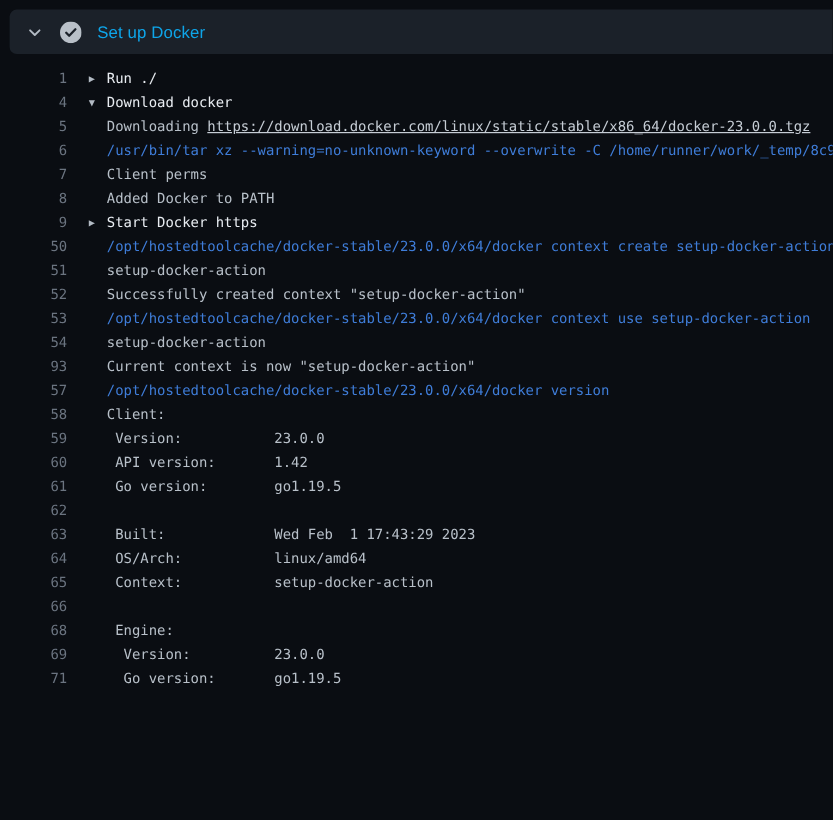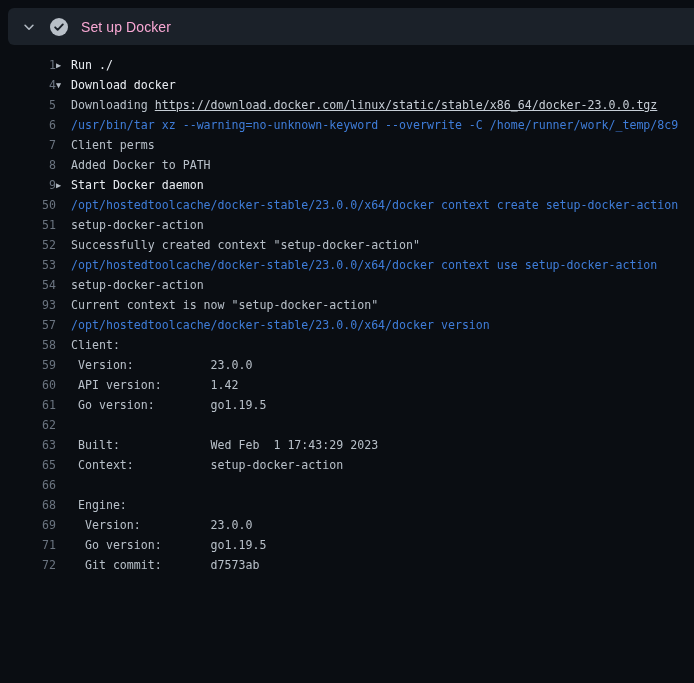--- a/index.html
+++ b/index.html
@@ -16,21 +16,21 @@
     border-radius: 6px 0 0 6px;
     display: flex;
     align-items: center;
     padding-left: 13px;
     cursor: pointer;
   }
   .chevron { display: inline-flex; width: 16px; justify-content: center; }
   .status  { display: inline-flex; margin-left: 13px; }
   .step-title {
     margin-left: 13px;
-    color: #f9a8d4;
+    color: #0ea5e9;
     font-size: 14px;
     font-weight: 400;
     letter-spacing: .1px;
   }
   .log {
     padding-top: 10px;
     font-family: "DejaVu Sans Mono", "Liberation Mono", monospace;
     font-size: 11.6px;
   }
   .log-row {
@@ -40,21 +40,21 @@
     white-space: pre;
     overflow: hidden;
   }
   .gutter {
     flex: 0 0 56px;
     text-align: right;
     color: #6b7480;
     text-decoration: none;
     cursor: pointer;
   }
-  .content { margin-left: 0; color: #b8c0c9; }
+  .content { margin-left: 18px; color: #b8c0c9; }
   .content.indent { padding-left: 15px; }
   .content.cmd { color: #3f7dd9; }
   .arrow {
     display: inline-block;
     width: 15px;
     font-size: 8.5px;
     color: #b3bbc4;
     vertical-align: 1px;
   }
   .group-title { color: #e9edf2; }
@@ -83,34 +83,34 @@
     </span>
     <span class="step-title">Set up Docker</span>
   </div>
   <div class="log">
       <div class="log-row group-row"><a class="gutter">1</a><div class="content"><span class="arrow">▶</span><span class="group-title">Run ./</span></div></div>
       <div class="log-row group-row"><a class="gutter">4</a><div class="content"><span class="arrow">▼</span><span class="group-title">Download docker</span></div></div>
       <div class="log-row"><a class="gutter">5</a><div class="content indent"><span>Downloading </span><a class="url">https://download.docker.com/linux/static/stable/x86_64/docker-23.0.0.tgz</a></div></div>
       <div class="log-row"><a class="gutter">6</a><div class="content indent cmd">/usr/bin/tar xz --warning=no-unknown-keyword --overwrite -C /home/runner/work/_temp/8c9</div></div>
       <div class="log-row"><a class="gutter">7</a><div class="content indent">Client perms</div></div>
       <div class="log-row"><a class="gutter">8</a><div class="content indent">Added Docker to PATH</div></div>
-      <div class="log-row group-row"><a class="gutter">9</a><div class="content"><span class="arrow">▶</span><span class="group-title">Start Docker daemon</span></div></div>
+      <div class="log-row group-row"><a class="gutter">9</a><div class="content"><span class="arrow">▶</span><span class="group-title">Start Docker https</span></div></div>
       <div class="log-row"><a class="gutter">50</a><div class="content indent cmd">/opt/hostedtoolcache/docker-stable/23.0.0/x64/docker context create setup-docker-action</div></div>
       <div class="log-row"><a class="gutter">51</a><div class="content indent">setup-docker-action</div></div>
       <div class="log-row"><a class="gutter">52</a><div class="content indent">Successfully created context "setup-docker-action"</div></div>
       <div class="log-row"><a class="gutter">53</a><div class="content indent cmd">/opt/hostedtoolcache/docker-stable/23.0.0/x64/docker context use setup-docker-action</div></div>
       <div class="log-row"><a class="gutter">54</a><div class="content indent">setup-docker-action</div></div>
       <div class="log-row"><a class="gutter">93</a><div class="content indent">Current context is now "setup-docker-action"</div></div>
       <div class="log-row"><a class="gutter">57</a><div class="content indent cmd">/opt/hostedtoolcache/docker-stable/23.0.0/x64/docker version</div></div>
       <div class="log-row"><a class="gutter">58</a><div class="content indent">Client:</div></div>
       <div class="log-row"><a class="gutter">59</a><div class="content indent"> Version:           23.0.0</div></div>
       <div class="log-row"><a class="gutter">60</a><div class="content indent"> API version:       1.42</div></div>
       <div class="log-row"><a class="gutter">61</a><div class="content indent"> Go version:        go1.19.5</div></div>
       <div class="log-row"><a class="gutter">62</a></div>
       <div class="log-row"><a class="gutter">63</a><div class="content indent"> Built:             Wed Feb  1 17:43:29 2023</div></div>
+      <div class="log-row"><a class="gutter">64</a><div class="content indent"> OS/Arch:           linux/amd64</div></div>
       <div class="log-row"><a class="gutter">65</a><div class="content indent"> Context:           setup-docker-action</div></div>
       <div class="log-row"><a class="gutter">66</a><div class="content indent"></div></div>
       <div class="log-row"><a class="gutter">68</a><div class="content indent"> Engine:</div></div>
       <div class="log-row"><a class="gutter">69</a><div class="content indent">  Version:          23.0.0</div></div>
       <div class="log-row"><a class="gutter">71</a><div class="content indent">  Go version:       go1.19.5</div></div>
-      <div class="log-row"><a class="gutter">72</a><div class="content indent">  Git commit:       d7573ab</div></div>
     </div>
 </div>
 
 </body></html>

